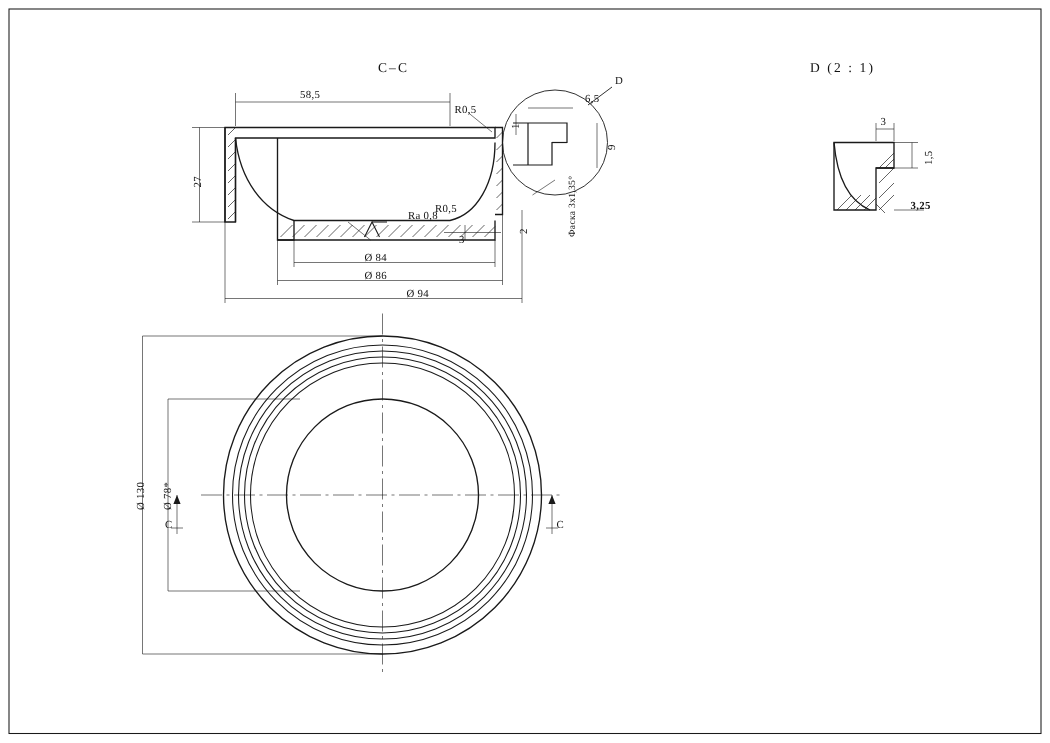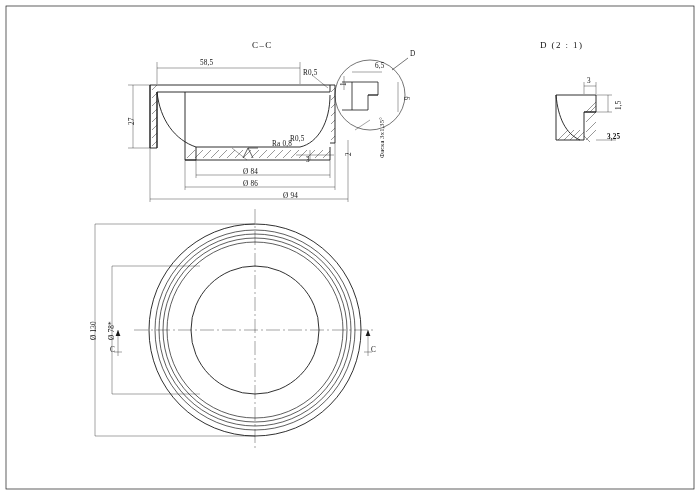--- a/index.html
+++ b/index.html
@@ -193,26 +193,26 @@
 <div class="lbl title" style="left:252px;top:40px;">C–C</div>
 
 <div class="lbl" style="left:200px;top:59px;">58,5</div>
 <div class="lbl" style="left:303px;top:69px;">R0,5</div>
 <div class="lbl rot90" style="left:128px;top:125px;">27</div>
 <div class="lbl" style="left:290px;top:135px;">R0,5</div>
 <div class="lbl" style="left:306px;top:156px;">3</div>
 <div class="lbl rot90" style="left:345px;top:156px;">2</div>
 <div class="lbl" style="left:243px;top:168px;">Ø 84</div>
 <div class="lbl" style="left:243px;top:180px;text-align:center;">Ø 86</div>
-<div class="lbl" style="left:255px;top:192px;padding-left:28px;">Ø 94</div>
+<div class="lbl" style="left:243px;top:192px;padding-left:28px;">Ø 94</div>
 <div class="lbl" style="left:272px;top:140px;text-align:right;">Ra 0,8</div>
 <div class="lbl sm rot90" style="left:378px;top:158px;">Фаска 3х1,35°</div>
 
 <div class="lbl" style="left:410px;top:50px;">D</div>
-<div class="lbl" style="left:375px;top:62px;text-align:center;">6,5</div>
+<div class="lbl" style="left:390px;top:62px;text-align:center;">6,5</div>
 <div class="lbl rot90" style="left:404px;top:100px;">9</div>
 <div class="lbl rot90" style="left:340px;top:86px;">1</div>
 
 <div class="lbl title" style="left:540px;top:40px;">D  (2 : 1)</div>
 <div class="lbl" style="left:587px;top:77px;">3</div>
 <div class="lbl rot90" style="left:615px;top:110px;">1,5</div>
 <div class="lbl" style="left:607px;top:133px;font-weight:bold;">3,25</div>
 
 <div class="lbl rot90" style="left:90px;top:340px;">Ø 130</div>
 <div class="lbl rot90" style="left:108px;top:340px;">Ø 78*</div>

